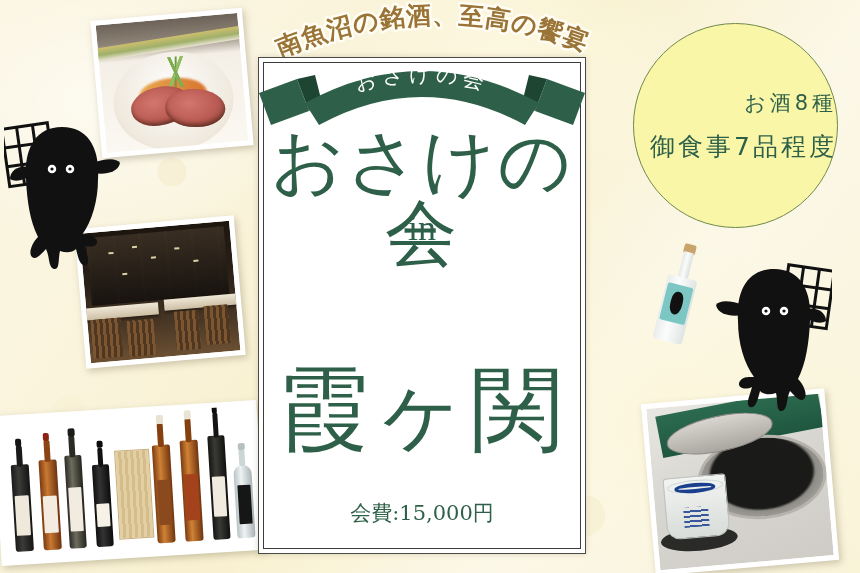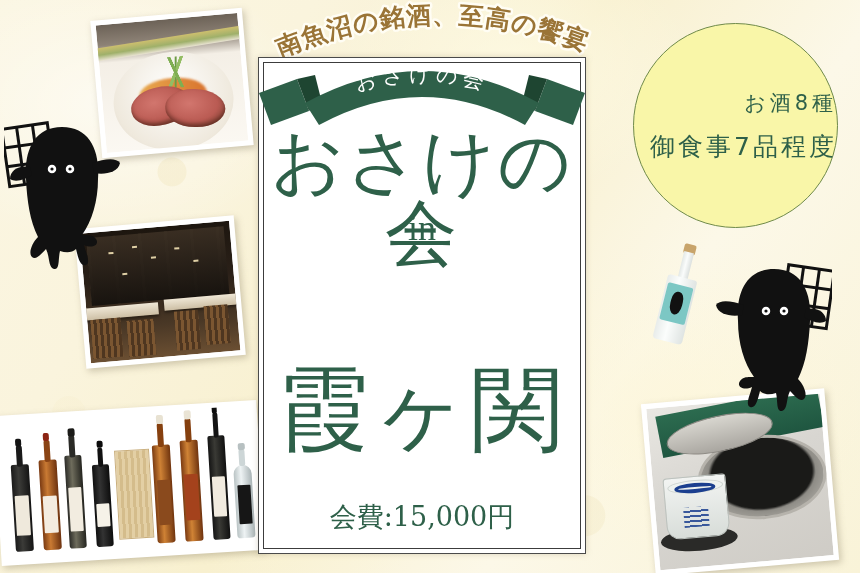--- a/index.html
+++ b/index.html
@@ -130,21 +130,21 @@
   }
   #datetime {
     top: 380px;
     font-size: 38px;
     line-height: 1;
     letter-spacing: 0px;
     font-family: "Liberation Serif", serif;
   }
   #fee {
     top: 440px;
-    font-size: 27px;
+    font-size: 21px;
     line-height: 1;
     font-family: "DejaVu Serif", serif;
   }
 
   
   #badge {
     position: absolute;
     left: 633px;
     top: 23px;
     width: 203px;

